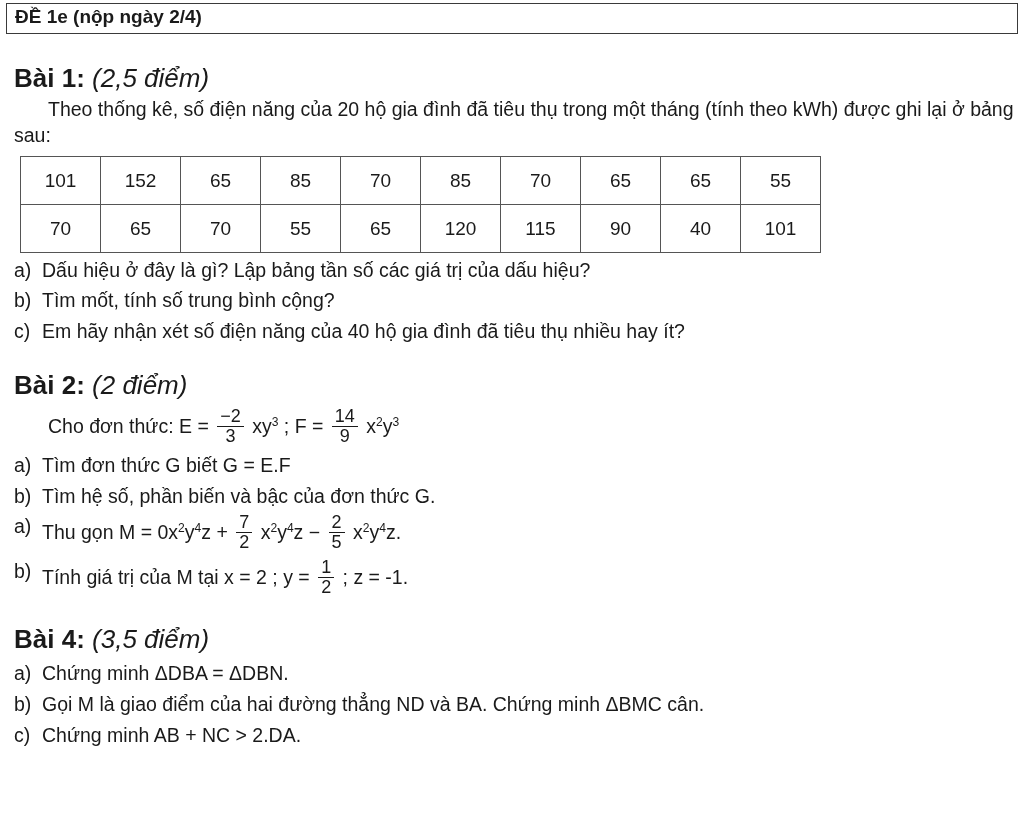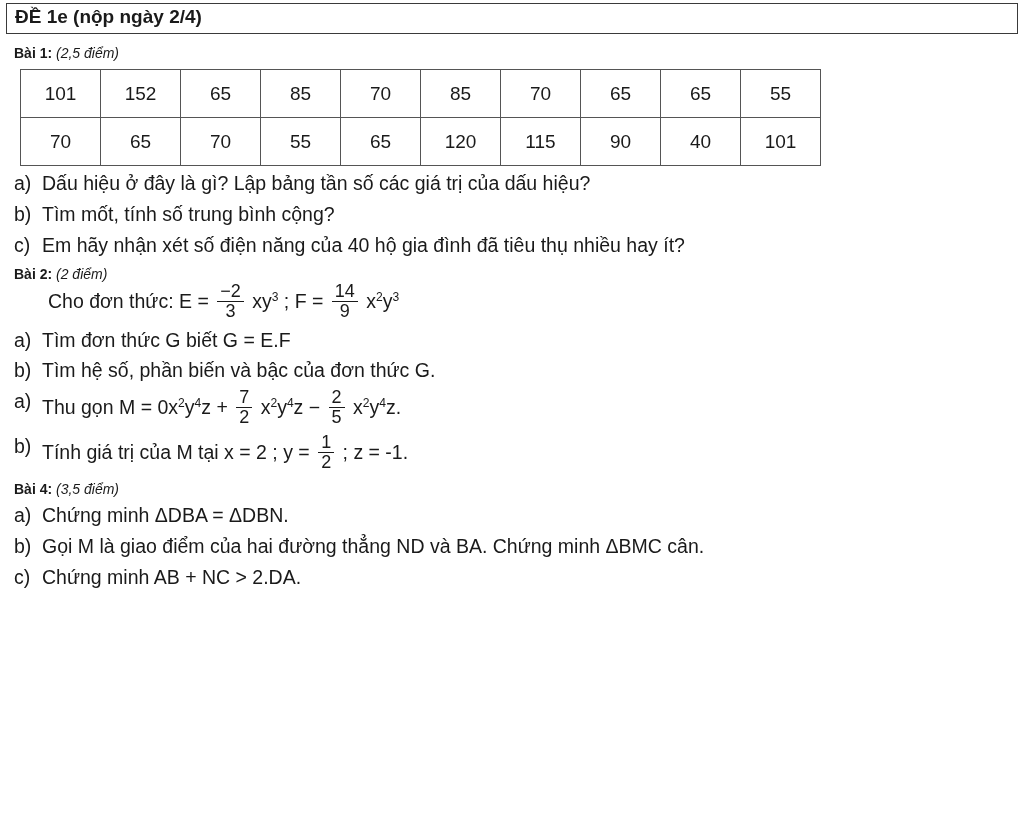--- a/index.html
+++ b/index.html
@@ -24,22 +24,22 @@
     font-size: 19px;
     line-height: 1.1;
   }
   .body {
     padding: 4px 10px 0 14px;
     font-size: 19.5px;
     line-height: 1.32;
   }
   .bai-head {
     font-weight: bold;
-    margin-top: 6px;
-    font-size: 14px;
+    margin-top: 23px;
+    font-size: 26px;
   }
   .bai-head .pts {
     font-weight: normal;
     font-style: italic;
   }
   .para {
     text-indent: 34px;
     margin-top: 2px;
   }
   .item {
@@ -87,35 +87,36 @@
     line-height: 1.1;
     border-top: 1.4px solid #1a1a1a;
     padding: 0 3px;
   }
   sup.e {
     font-size: 0.62em;
     vertical-align: super;
     line-height: 0;
   }
   .mono-math { white-space: nowrap; }
-  .indent-line { margin-left: 34px; }
+  .indent-line { margin-left: 34px; margin-top: 6px; }
 </style>
 </head>
 <body>
 
 <div class="page">
 
   <div class="title-box">ĐỀ 1e (nộp ngày 2/4)</div>
 
   <div class="body">
 
     <div class="bai-head">
       <span>Bài 1:</span>
       <span class="pts">(2,5 điểm)</span>
     </div>
+    <div class="para">Theo thống kê, số điện năng của 20 hộ gia đình đã tiêu thụ trong một tháng (tính theo kWh) được ghi lại ở bảng sau:</div>
 
     <table class="data">
       <tbody>
           <tr>
         <td>101</td>
         <td>152</td>
         <td>65</td>
         <td>85</td>
         <td>70</td>
         <td>85</td>

